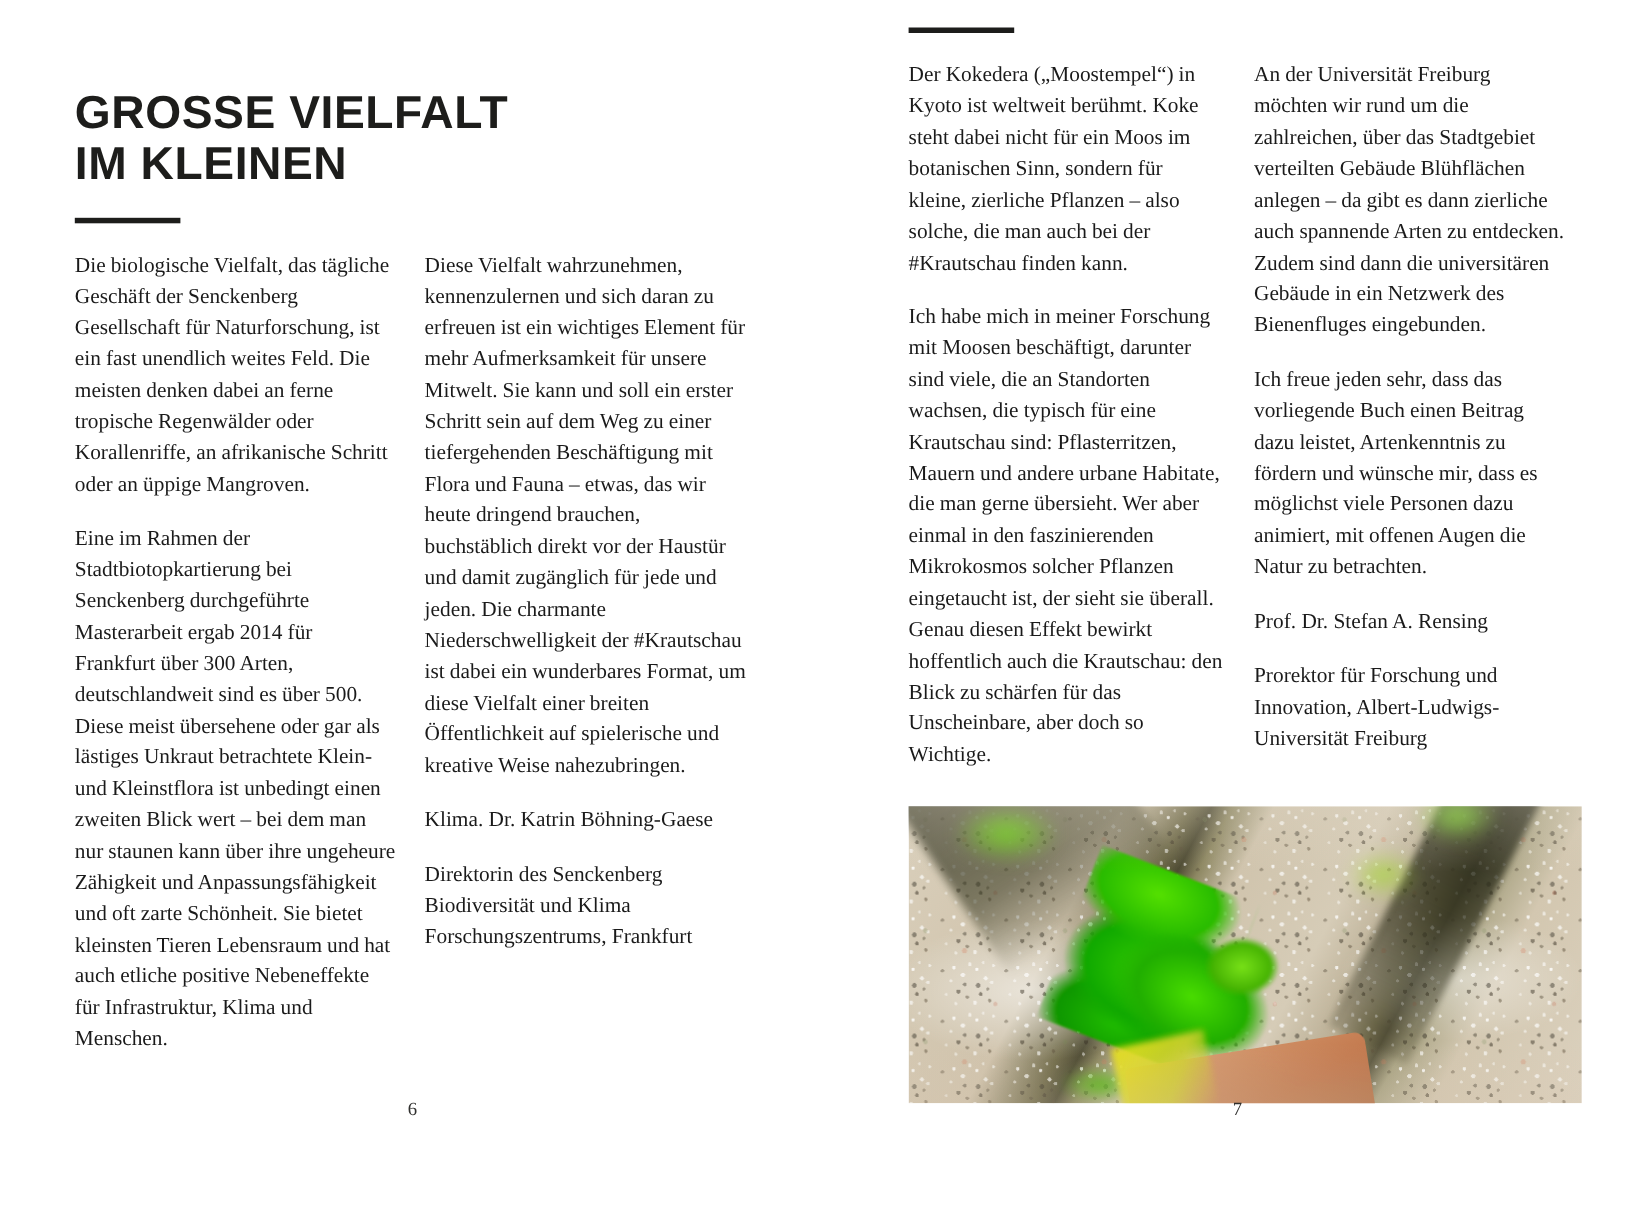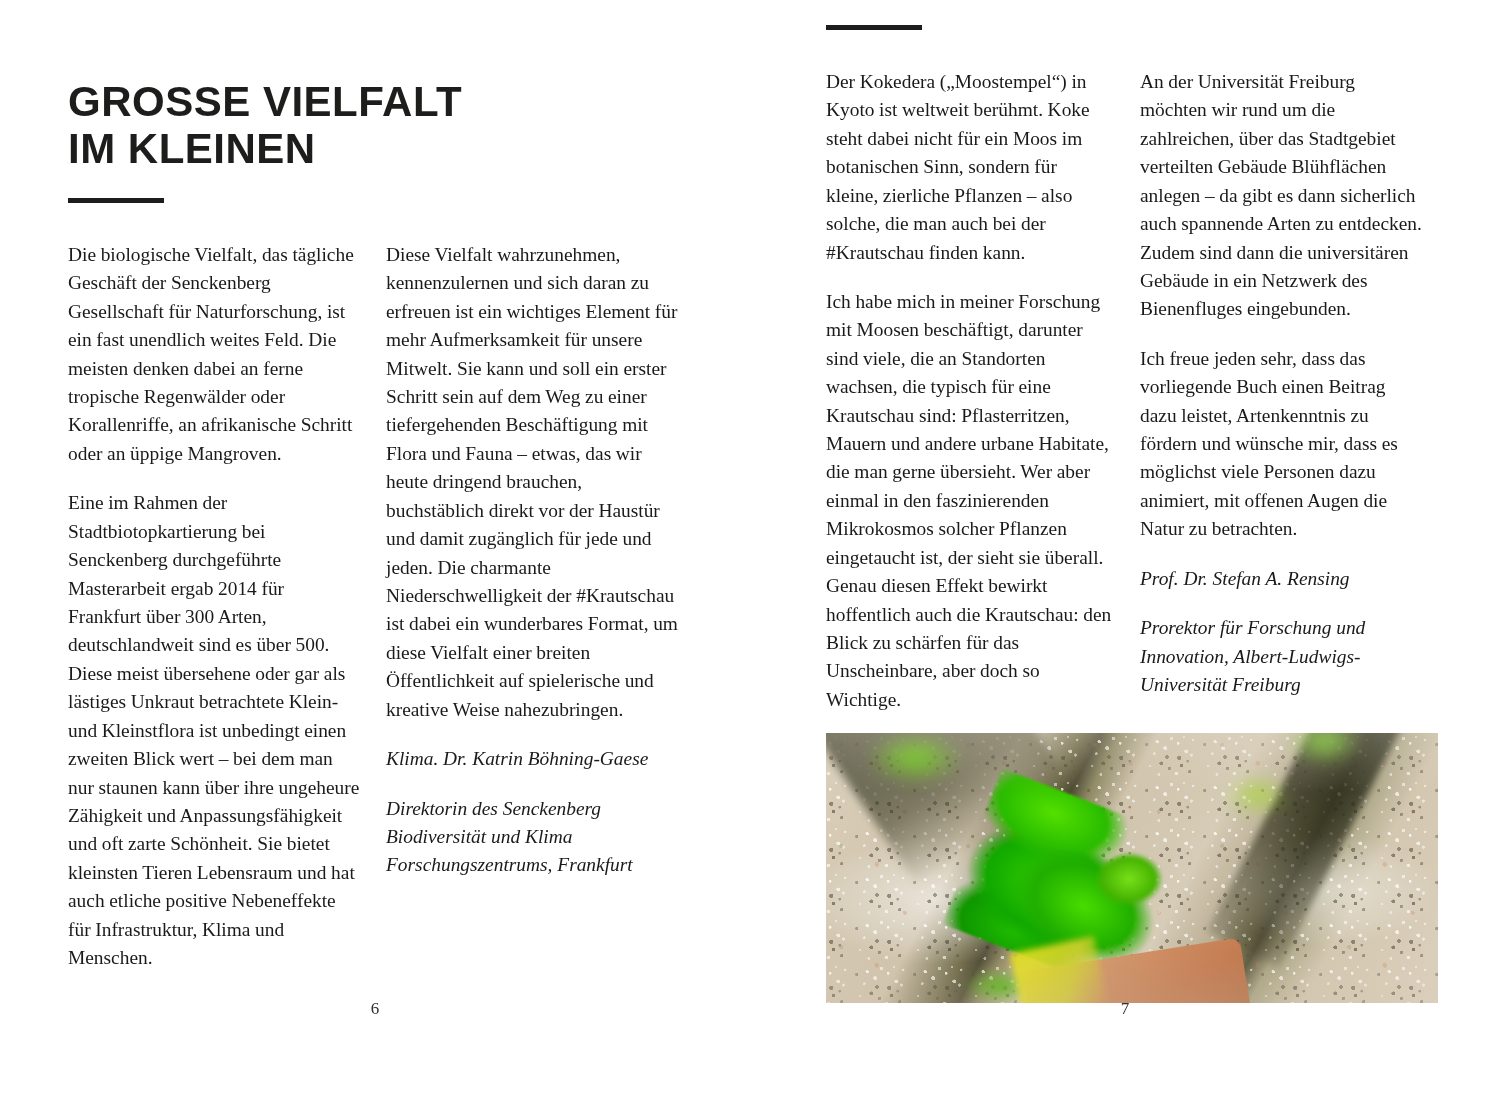--- a/index.html
+++ b/index.html
@@ -48,21 +48,21 @@
   .heading-rule {
     width: 96px;
     height: 5px;
     background: #1d1d1b;
     margin-top: 25px;
   }
 
   
   .columns {
     display: flex;
-    margin-top: 38px;
+    margin-top: 25px;
   }
   .col {
     width: 292px;
   }
   .col + .col { margin-left: 26px; }
 
   .page-right .col { width: 286px; }
   .page-right .col + .col { margin-left: 28px; }
 
   p.body {
@@ -70,21 +70,20 @@
     font-size: 19.4px;
     line-height: 1.465;
     text-align: left;
     hyphens: none;
     word-spacing: -0.2px;
   }
   p.body:last-child { margin-bottom: 0; }
 
   p.sig {
     margin: 0 0 21px 0;
-    font-style: italic;
     font-size: 19.4px;
     line-height: 1.465;
   }
   p.sig.last { margin-bottom: 0; }
 
   
   .photo-wrap {
     position: absolute;
     left: 76px;
     top: 733px;
@@ -321,21 +320,21 @@
     <div class="heading-rule"></div>
 
     <div class="columns">
 
       <div class="col">
         <p class="body">Der Kokedera („Moostempel“) in Kyoto ist weltweit berühmt. Koke steht dabei nicht für ein Moos im botanischen Sinn, sondern für kleine, zierliche Pflanzen – also solche, die man auch bei der #Krautschau finden kann.</p>
         <p class="body">Ich habe mich in meiner Forschung mit Moosen beschäftigt, darunter sind viele, die an Standorten wachsen, die typisch für eine Krautschau sind: Pflasterritzen, Mauern und andere urbane Habitate, die man gerne übersieht. Wer aber einmal in den faszinierenden Mikrokosmos solcher Pflanzen eingetaucht ist, der sieht sie überall. Genau diesen Effekt bewirkt hoffentlich auch die Krautschau: den Blick zu schärfen für das Unscheinbare, aber doch so Wichtige.</p>
       </div>
 
       <div class="col">
-        <p class="body">An der Universität Freiburg möchten wir rund um die zahlreichen, über das Stadtgebiet verteilten Gebäude Blühflächen anlegen – da gibt es dann sicherlich auch spannende Arten zu entdecken. Zudem sind dann die universitären Gebäude in ein Netzwerk des Bienenfluges eingebunden.</p>
+        <p class="body">An der Universität Freiburg möchten wir rund um die zahlreichen, über das Stadtgebiet verteilten Gebäude Blühflächen anlegen – da gibt es dann zierliche auch spannende Arten zu entdecken. Zudem sind dann die universitären Gebäude in ein Netzwerk des Bienenfluges eingebunden.</p>
         <p class="body">Ich freue jeden sehr, dass das vorliegende Buch einen Beitrag dazu leistet, Artenkenntnis zu fördern und wünsche mir, dass es möglichst viele Personen dazu animiert, mit offenen Augen die Natur zu betrachten.</p>
         <p class="sig">Prof. Dr. Stefan A. Rensing</p>
         <p class="sig last">Prorektor für Forschung und Innovation, Albert-Ludwigs-Universität Freiburg</p>
       </div>
 
     </div>
 
     <div class="photo-wrap">
       <div class="photo">
         <div class="grain"></div>

